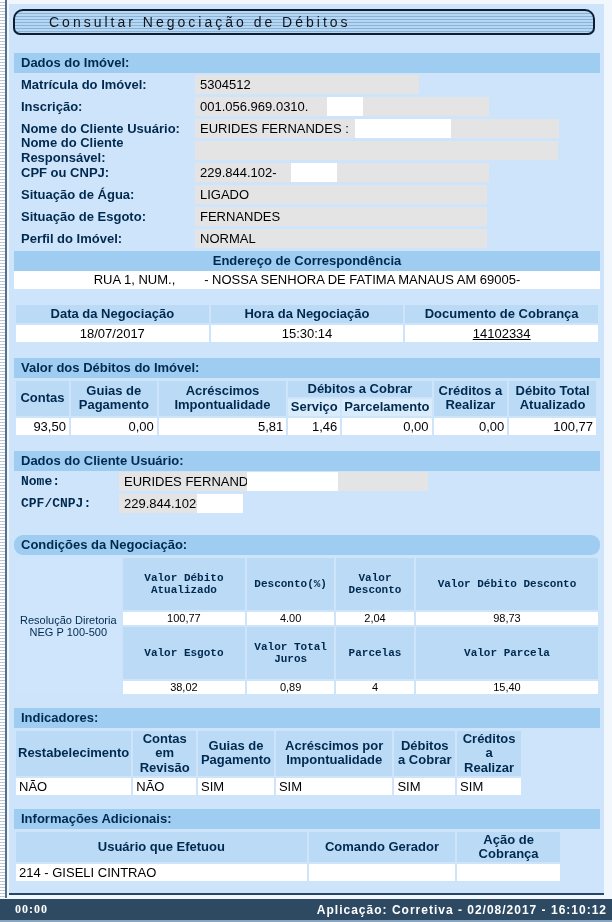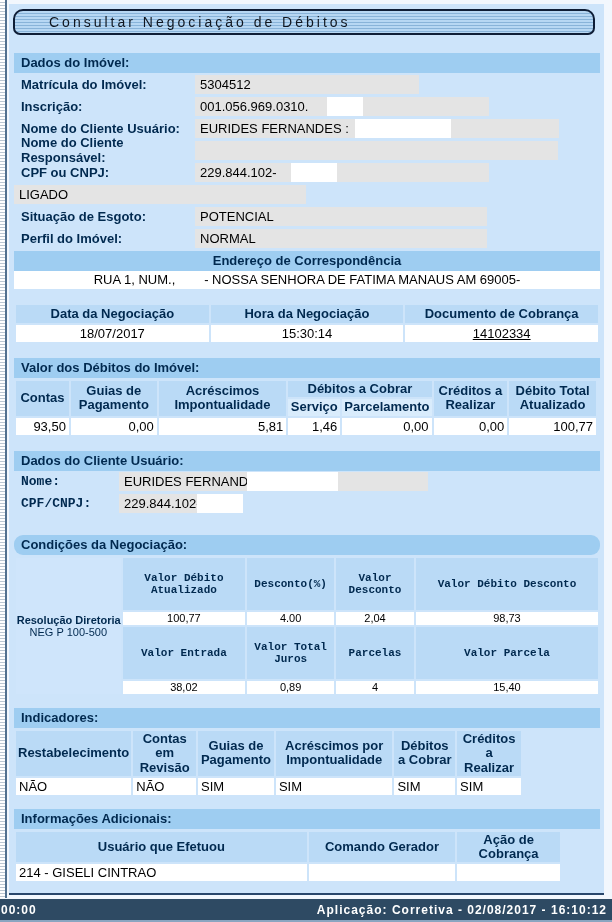--- a/index.html
+++ b/index.html
@@ -79,21 +79,21 @@
   .t-val th.sub{ background:#d9ecfc; }
   .t-val td.val{ text-align:right; }
 
   .t-cond{ margin-top:1px; width:586px; font-size:11px; }
   .t-cond th{ font-size:11px; height:14px; padding:14px 2px;font-family:Liberation Mono, monospace; }
   .t-cond td.val{ font-size:11px; height:13px; padding:0 2px; }
   .res-cell{
     background:#cfe5fb; text-align:center; vertical-align:middle;
     color:#00294f; font-size:11px;
   }
-  .res-cell .l1{ font-weight:bold;text-align:right; }
+  .res-cell .l1{ font-weight:normal; }
 
   .t-ind{ margin-top:1px; width:509px; }
   .t-ind th{ height:30px; }
   .t-ind td.val{ text-align:left; height:16px; }
 
   .t-add{ margin-top:1px; width:548px; }
   .t-add th{ height:18px; }
   .t-add td.val{ text-align:left; height:16px; }
 
   
@@ -104,21 +104,21 @@
     box-shadow:inset 1px 1px 0 #f4f8fc, inset -1px -1px 0 #8fa4bc;
     font-size:13px; color:#000; cursor:pointer;
   }
 
   
   .statusbar{
     position:absolute; left:0; bottom:2px; width:612px; height:21px;
     background:#2e4a63; color:#fff; display:flex; align-items:center;
     justify-content:space-between; z-index:5;
   }
-  .statusbar .sb-left{ font-size:12px; font-weight:bold; letter-spacing:1px; padding-left:1px; }
+  .statusbar .sb-left{ font-size:12px; font-weight:bold; letter-spacing:1px; padding-left:15px;font-family:Liberation Serif, serif; }
   .statusbar .sb-right{ font-size:12px; font-weight:bold; letter-spacing:1px; padding-right:5px; }
   .bottom-line{ position:absolute; left:0; bottom:0; width:612px; height:2px; background:#8aa5c0; }
 
   .mt14{ margin-top:14px; } .mt20{ margin-top:20px;border-radius:9px; } .mt12{ margin-top:12px; }
 </style>
 </head>
 <body>
 
 <div class="left-rail"></div>
 
@@ -154,25 +154,26 @@
       <div class="field" style="width:363px"></div>
     </div>
     <div class="row">
       <div class="lbl">CPF ou CNPJ:</div>
       <div class="field" style="width:294px">
         <span>229.844.102-</span>
         <span class="redact" style="left:96px;width:46px"></span>
       </div>
     </div>
     <div class="row">
+      <div class="lbl">Situação de Água:</div>
       <div class="field" style="width:292px">LIGADO</div>
     </div>
     <div class="row">
       <div class="lbl">Situação de Esgoto:</div>
-      <div class="field" style="width:292px">POTENCIAL</div>
+      <div class="field" style="width:292px">FERNANDES</div>
     </div>
     <div class="row">
       <div class="lbl">Perfil do Imóvel:</div>
       <div class="field" style="width:292px">NORMAL</div>
     </div>
 
     <div class="addr-header">Endereço de Correspondência</div>
     <div class="addr-row">RUA 1, NUM.,        - NOSSA SENHORA DE FATIMA MANAUS AM 69005-</div>
 
     <table class="t-neg">
@@ -269,21 +270,21 @@
         <th>Valor Desconto</th>
         <th>Valor Débito Desconto</th>
       </tr>
       <tr>
         <td class="val">100,77</td>
         <td class="val">4.00</td>
         <td class="val">2,04</td>
         <td class="val">98,73</td>
       </tr>
       <tr>
-        <th>Valor Entrada</th>
+        <th>Valor Esgoto</th>
         <th>Valor Total Juros</th>
         <th>Parcelas</th>
         <th>Valor Parcela</th>
       </tr>
       <tr>
         <td class="val">38,02</td>
         <td class="val">0,89</td>
         <td class="val">4</td>
         <td class="val">15,40</td>
       </tr>

